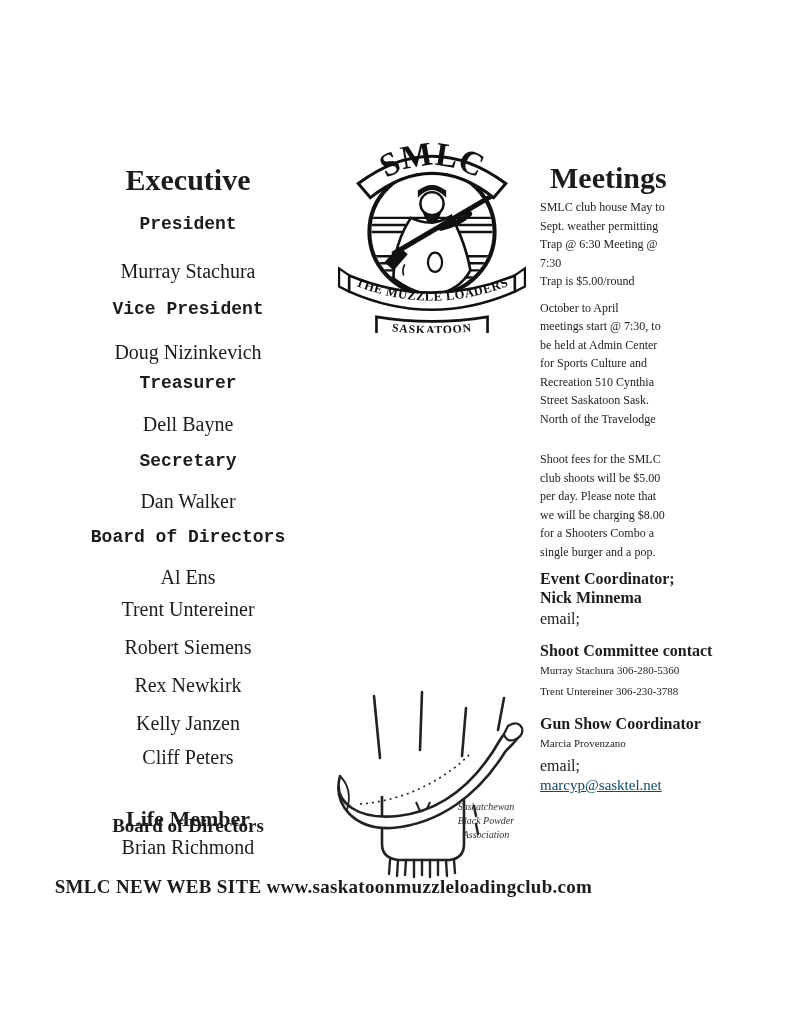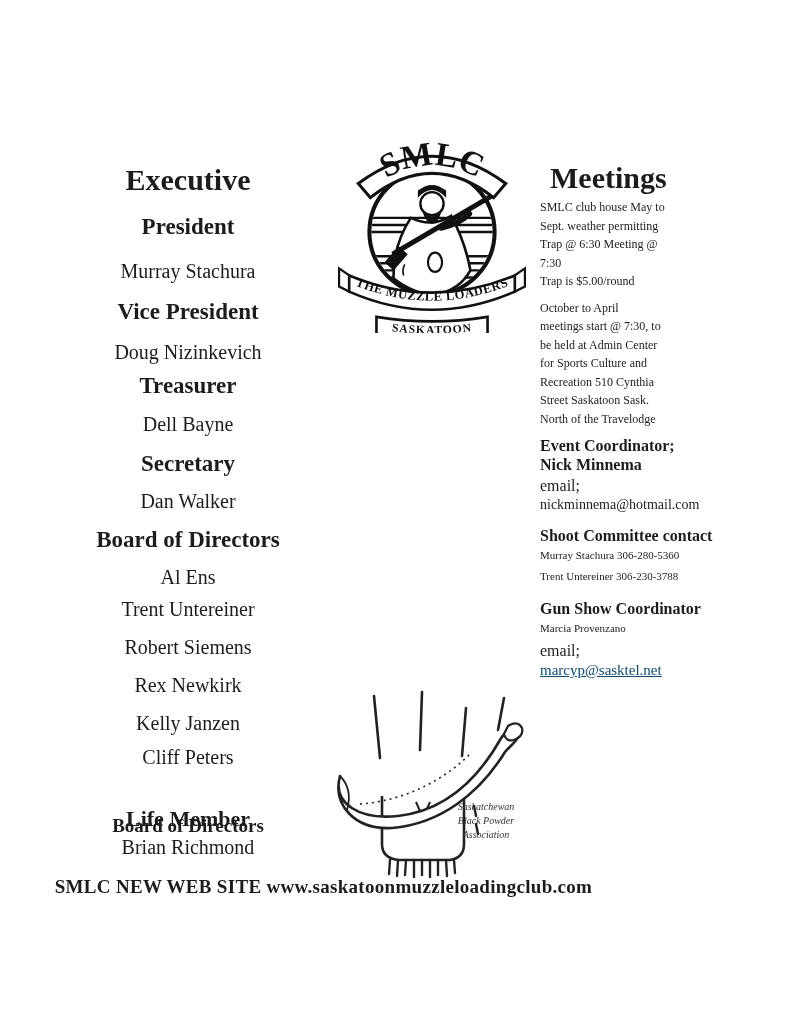--- a/index.html
+++ b/index.html
@@ -5,21 +5,21 @@
   html,body{margin:0;padding:0;}
   body{
     width:791px;height:1023px;position:relative;background:#ffffff;
     font-family:"Liberation Serif","DejaVu Serif",serif;color:#1c1c1c;
     overflow:hidden;
   }
   
   .left-col{position:absolute;left:52px;top:0;width:272px;text-align:center;}
   .left-col .entry{position:absolute;left:0;width:100%;line-height:1.12;}
   .t-title {font-size:30px;font-weight:bold;}
-  .t-role  {font-size:23px;font-weight:bold;}
+  .t-role  {font-size:18px;font-weight:bold;font-family:Liberation Mono, monospace;}
   .t-name  {font-size:20px;font-weight:normal;}
   .t-life  {font-size:22px;font-weight:bold;margin-top:18px;}
   .t-life2 {font-size:19px;font-weight:bold;}
   
   .logo-wrap{position:absolute;left:336px;top:131px;width:192px;height:202px;}
   svg text{font-family:"Liberation Serif","DejaVu Serif",serif;}
   
   .right-col{position:absolute;left:540px;top:161px;width:208px;}
   .right-col h1{font-size:30px;font-weight:bold;margin:0 0 4px 0;padding-left:10px;line-height:1.1;}
   .para{font-size:12px;line-height:18.5px;white-space:pre-line;margin:0 0 8px 0;}
@@ -123,26 +123,31 @@
 Trap @ 6:30 Meeting @
 7:30
 Trap is $5.00/round</p>
   <p class="para">October to April
 meetings start @ 7:30, to
 be held at Admin Center
 for Sports Culture and
 Recreation 510 Cynthia
 Street Saskatoon Sask.
 North of the Travelodge</p>
+  <p class="para gap">Shoot fees for the SMLC
+club shoots will be $5.00
+per day. Please note that
+we will be charging $8.00
+for a Shooters Combo a
+single burger and a pop.</p>
 
   <div class="blk">
     <p class="bold-block">Event Coordinator;
 Nick Minnema</p>
     <p class="email-label">email;</p>
-    <p class="email-small">nickminnema@hotmail.com</p>
   </div>
 
   <div class="blk tight">
     <p class="bold-block">Shoot Committee contact</p>
     <p class="contacts">Murray Stachura 306-280-5360
 Trent Untereiner 306-230-3788</p>
   </div>
 
   <div class="blk tight">
     <p class="bold-block">Gun Show Coordinator</p>

